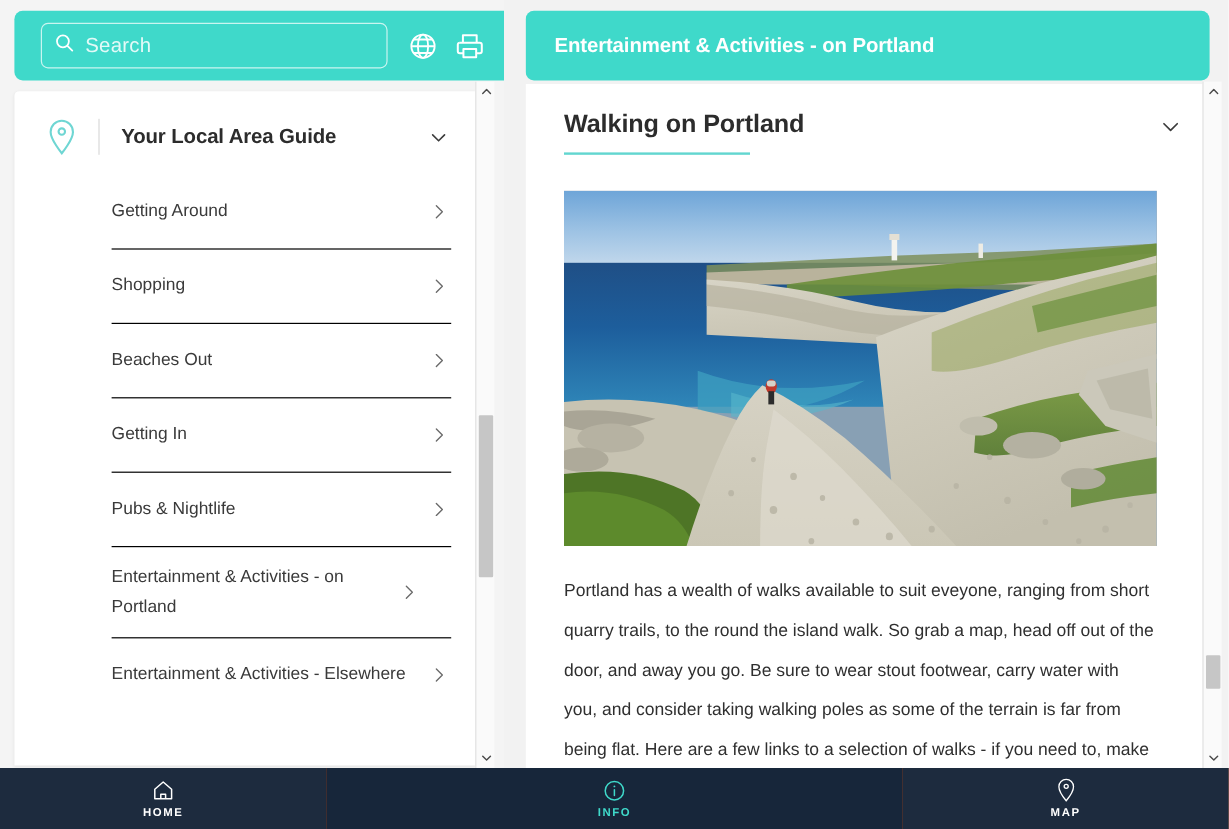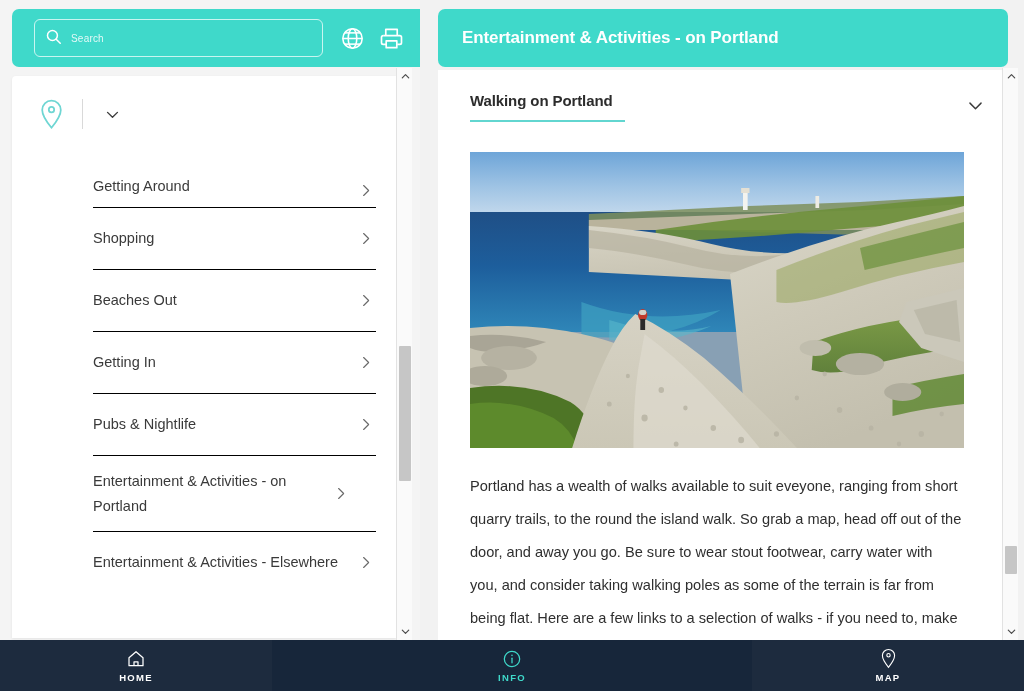--- a/index.html
+++ b/index.html
@@ -52,21 +52,21 @@
     gap: 9px;
     margin-right: 14px;
   }
 
   .search-input {
     flex: 1;
     border: none;
     outline: none;
     background: transparent;
     color: #0f172a;
-    font-size: 10px;
+    font-size: 17px;
     font-family: "Liberation Sans", sans-serif;
     letter-spacing: .2px;
   }
   .search-input::placeholder { color: rgba(255,255,255,.85); }
 
   .hdr-icon {
     width: 30px; height: 30px;
     display: flex; align-items: center; justify-content: center;
     cursor: pointer;
     flex: 0 0 auto;
@@ -121,21 +121,21 @@
   .nav-list { padding: 0 20px 0 0; margin-left: 81px; }
 
   .nav-item {
     display: flex;
     align-items: center;
     min-height: 62px;
     border-top: 1px solid #000000;
     padding: 8px 0;
     cursor: pointer;
   }
-  .nav-item:first-child { border-top: none; align-items: flex-end; }
+  .nav-item:first-child { border-top: none; }
   .nav-label {
     flex: 1;
     font-size: 14.5px;
     color: #3a3a3a;
     line-height: 25px;
     padding-right: 14px;
   }
   .chev-right {
     flex: 0 0 auto;
     width: 18px; height: 18px;
@@ -209,21 +209,21 @@
     overflow: hidden;
   }
 
   .article-head {
     display: flex;
     align-items: flex-start;
     padding: 22px 22px 0 32px;
   }
   .article-title-wrap { flex: 1; }
   .article-title {
-    font-size: 15px;
+    font-size: 21px;
     font-weight: bold;
     color: #2c2c2c;
     padding-bottom: 11px;
     display: inline-block;
     letter-spacing: -.1px;
   }
   .article-rule {
     width: 155px;
     height: 2px;
     background: #62d6d0;
@@ -316,20 +316,21 @@
     <div class="sidebar-scroll">
 
       <div class="guide-header">
         <span class="pin-badge">
           <svg width="27" height="31" viewBox="0 0 24 30" fill="none" stroke="#6fd6d3" stroke-width="1.7">
             <path d="M12 1.6c-5 0-9 4-9 9 0 6.3 9 17.2 9 17.2s9-10.9 9-17.2c0-5-4-9-9-9z"></path>
             <circle cx="12" cy="10.3" r="2.6"></circle>
           </svg>
         </span>
         <span class="vdiv"></span>
+        <span class="guide-title">Your Local Area Guide</span>
         <span class="chev-down">
           <svg width="17" height="17" viewBox="0 0 24 24" fill="none" stroke="#3c3c3c" stroke-width="1.9" stroke-linecap="round" stroke-linejoin="round">
             <polyline points="5,9 12,16 19,9"></polyline>
           </svg>
         </span>
       </div>
 
       <div class="nav-list">
 
         <div class="nav-item">

